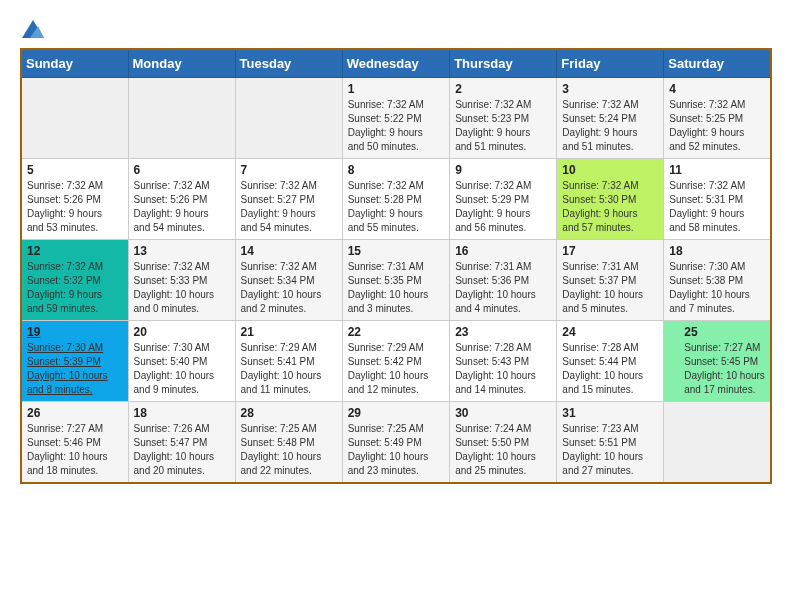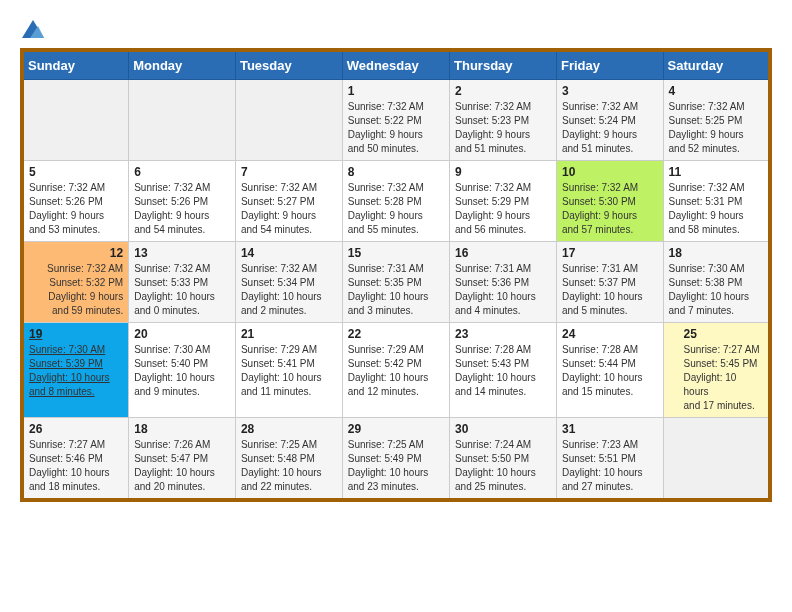--- a/index.html
+++ b/index.html
@@ -44,21 +44,21 @@
       font-weight: bold;
       color: #222;
     }
     .location-title {
       font-size: 16px;
       color: #333;
     }
     .calendar {
       width: 100%;
       border-collapse: collapse;
-      border: 4px solid #a16207;
+      border: 2px solid #a16207;
     }
     .calendar th {
       background: #2a6db5;
       color: #fff;
       font-size: 13px;
       font-weight: bold;
       padding: 6px 4px;
       text-align: left;
       border: 1px solid #1e5a9a;
     }
@@ -205,21 +205,21 @@
         </td>
         <td style="background: rgb(255, 255, 255);">
           <span class="day-number">11</span>
           <div class="day-info" style="white-space: pre-line;">Sunrise: 7:32 AM
 Sunset: 5:31 PM
 Daylight: 9 hours
 and 58 minutes.</div>
         </td>
       </tr>
       <tr>
-        <td style="background: #fdba74; text-align: right;">
+        <td style="background: #14b8a6;">
           <span class="day-number">12</span>
           <div class="day-info" style="white-space: pre-line;">Sunrise: 7:32 AM
 Sunset: 5:32 PM
 Daylight: 9 hours
 and 59 minutes.</div>
         </td>
         <td style="background: rgb(245, 245, 245);">
           <span class="day-number">13</span>
           <div class="day-info" style="white-space: pre-line;">Sunrise: 7:32 AM
 Sunset: 5:33 PM
@@ -298,21 +298,21 @@
 Daylight: 10 hours
 and 14 minutes.</div>
         </td>
         <td style="background: rgb(255, 255, 255); margin-top: 33px;">
           <span class="day-number">24</span>
           <div class="day-info" style="white-space: pre-line;">Sunrise: 7:28 AM
 Sunset: 5:44 PM
 Daylight: 10 hours
 and 15 minutes.</div>
         </td>
-        <td style="background: #fef9c3; padding-left: 20px;">
+        <td style="background: #86efac; padding-left: 20px;">
           <span class="day-number">25</span>
           <div class="day-info" style="white-space: pre-line;">Sunrise: 7:27 AM
 Sunset: 5:45 PM
 Daylight: 10 hours
 and 17 minutes.</div>
         </td>
       </tr>
       <tr>
         <td style="background: rgb(245, 245, 245);">
           <span class="day-number">26</span>

